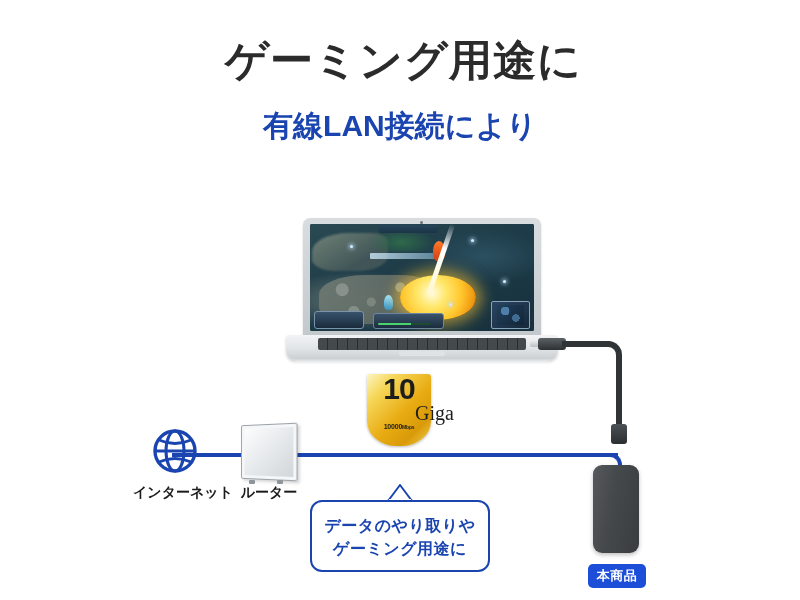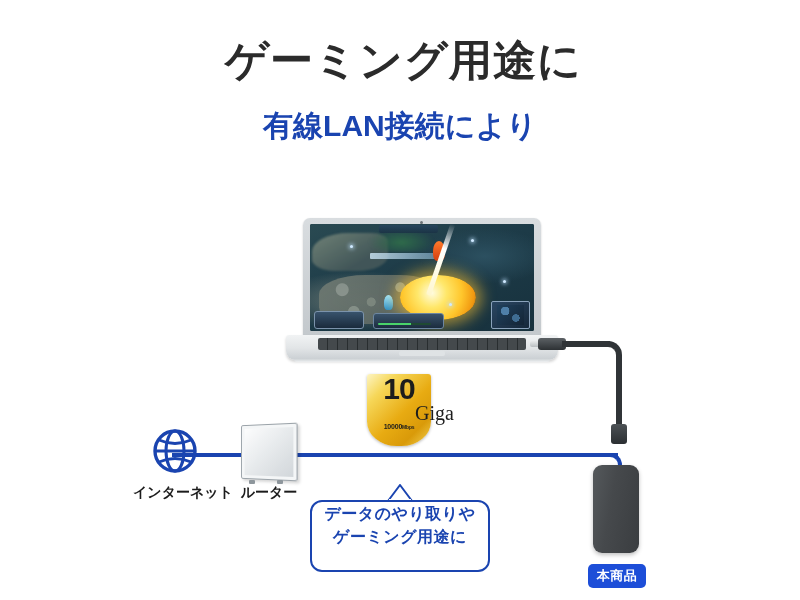--- a/index.html
+++ b/index.html
@@ -209,21 +209,21 @@
     background:linear-gradient(100deg,#55595c 0%,#46494c 40%,#3a3d40 100%);
     border-radius:9px;
     box-shadow:0 2px 4px rgba(0,0,0,.25);
   }
 
   
   #callout {
     position:absolute; left:310px; top:500px; width:180px; height:72px;
     border:2px solid #1a44b0; border-radius:12px; background:#ffffff;
     text-align:center; color:#1a44b0; font-weight:bold; font-size:16px;
-    line-height:1.45; letter-spacing:.5px;
+    line-height:1.45; padding-top:12px; letter-spacing:.5px;
   }
   #callout-tip {
     position:absolute; left:386px; top:484px; width:28px; height:18px;
   }
 
   
   #product-badge {
     position:absolute; left:588px; top:564px; width:58px; height:24px;
     background:#1d4ed8; border-radius:5px;
     color:#ffffff; font-size:13px; font-weight:bold;

